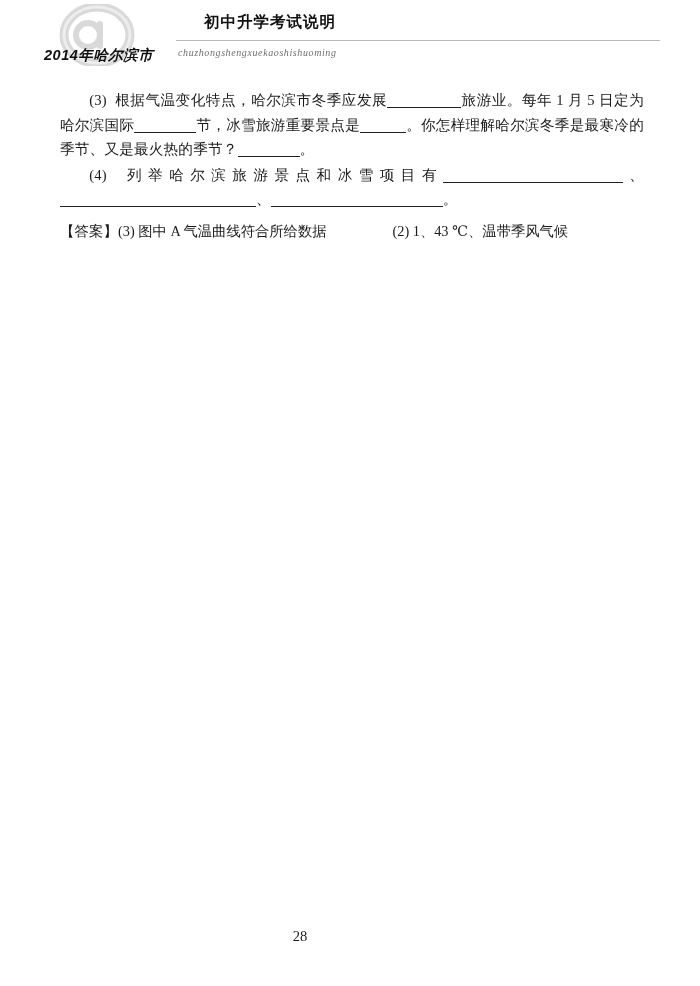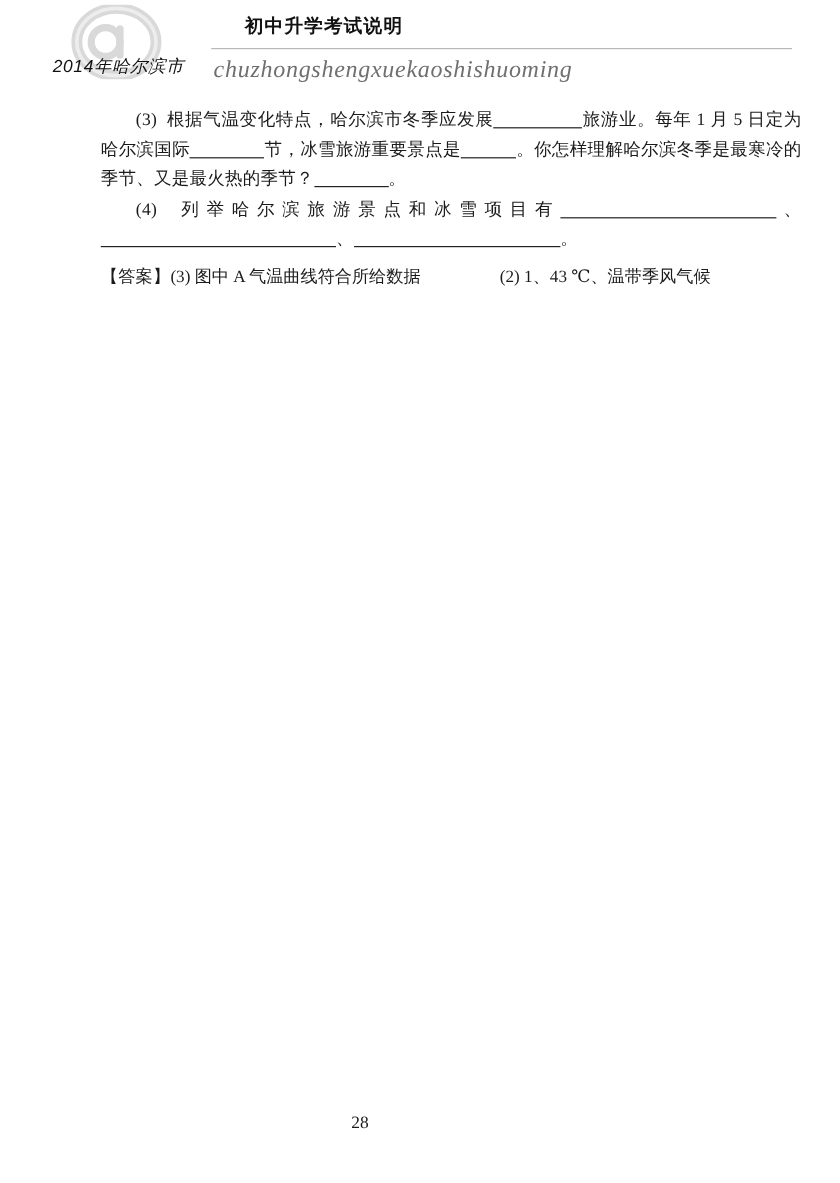--- a/index.html
+++ b/index.html
@@ -40,21 +40,21 @@
     height: 62px;
   }
   .header-logo svg { display: block; }
 
   .header-brand {
     position: absolute;
     left: 44px;
     top: 46px;
     font-family: "Liberation Sans", "DejaVu Sans", sans-serif;
     font-size: 14.5px;
-    font-weight: normal;
+    font-weight: bold;
     font-style: italic;
     letter-spacing: 0.5px;
     color: #111111;
     white-space: nowrap;
   }
 
   .header-title {
     position: absolute;
     left: 176px;
     top: 12px;
@@ -73,34 +73,33 @@
     top: 40px;
     width: 484px;
     border-top: 1px solid #b9b9b9;
   }
 
   .header-pinyin {
     position: absolute;
     left: 178px;
     top: 47px;
     font-family: "Liberation Serif", "DejaVu Serif", serif;
-    font-size: 20px;
+    font-size: 10px;
     font-style: italic;
     letter-spacing: 0.6px;
     color: #6f6f6f;
     white-space: nowrap;
   }
 
   
   .content {
     position: absolute;
     left: 60px;
     top: 88px;
     width: 584px;
-    margin-left: 24px;
   }
 
   .para {
     font-size: 14.6px;
     line-height: 24.5px;
     text-align: justify;
     margin: 0 0 1px 0;
     letter-spacing: 0.2px;
   }
   .para.indent { text-indent: 2em; }

